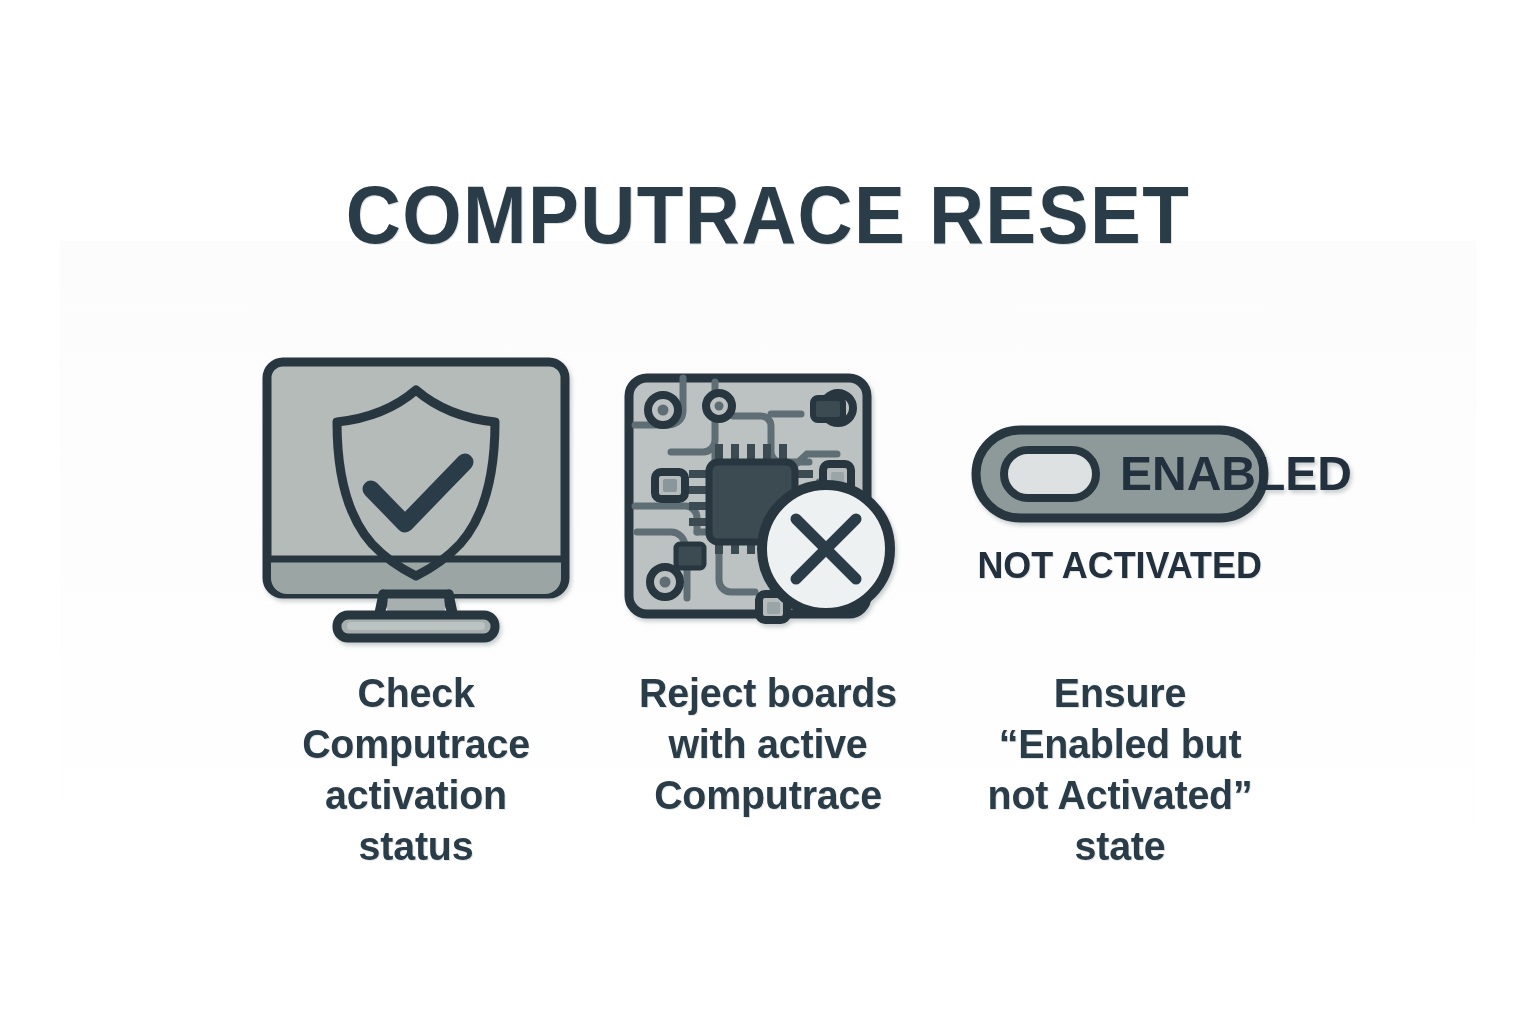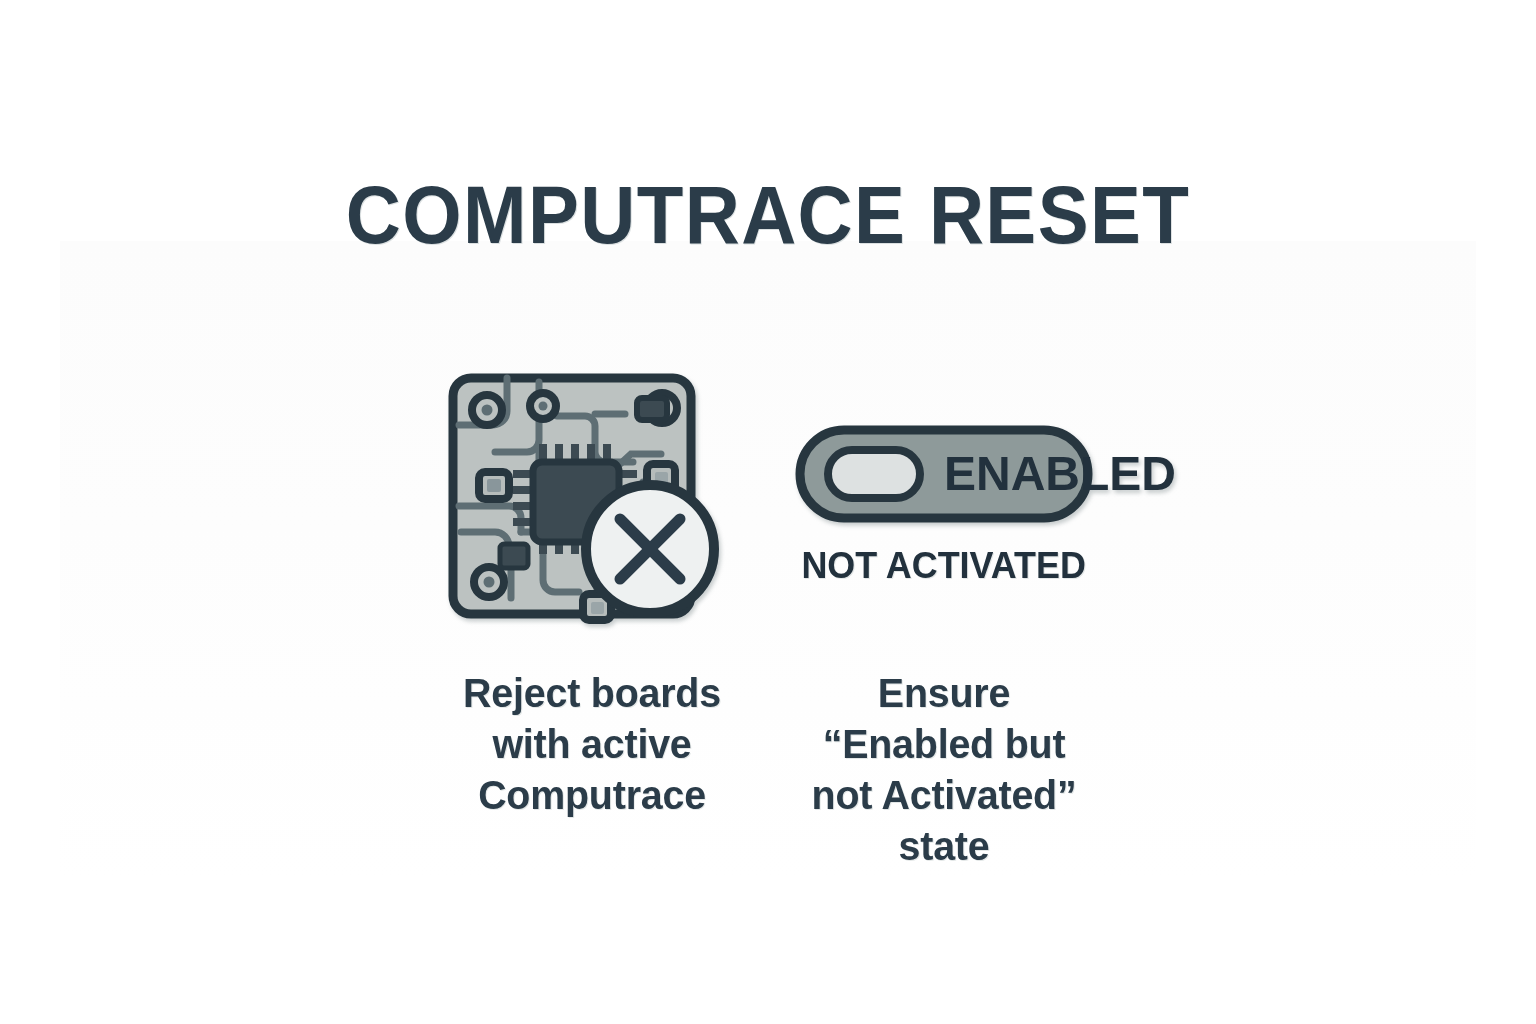--- a/index.html
+++ b/index.html
@@ -121,20 +121,47 @@
 <body>
 
 <div class="page">
 
   <div class="bg-band"></div>
 
   <h1 class="title">COMPUTRACE RESET</h1>
 
   <div class="row">
 
+    <div class="col">
+      <div class="art">
+        <svg width="310" height="285" viewBox="0 0 310 285" class="svgshadow">
+
+          <rect x="6" y="6" width="298" height="232" rx="16" ry="16" fill="#b4bbb9" stroke="#27363f" stroke-width="9"></rect>
+
+          <path d="M10 203 H300 V222 a16 16 0 0 1 -16 16 H26 a16 16 0 0 1 -16 -16 Z" fill="#9aa5a4"></path>
+          <line x1="10" y1="203" x2="300" y2="203" stroke="#27363f" stroke-width="7"></line>
+
+          <path d="M122 238 H188 L196 276 H114 Z" fill="#a7b0af" stroke="#27363f" stroke-width="9" stroke-linejoin="round"></path>
+          <path d="M122 238 C124 258 112 268 104 276 L132 276 Z" fill="#ffffff" stroke="none"></path>
+          <path d="M188 238 C186 258 198 268 206 276 L178 276 Z" fill="#ffffff" stroke="none"></path>
+          <path d="M122 238 C124 258 112 268 104 277" fill="none" stroke="#27363f" stroke-width="9" stroke-linecap="round"></path>
+          <path d="M188 238 C186 258 198 268 206 277" fill="none" stroke="#27363f" stroke-width="9" stroke-linecap="round"></path>
+
+          <rect x="76" y="259" width="158" height="23" rx="11" ry="11" fill="#a7b0af" stroke="#27363f" stroke-width="9"></rect>
+          <rect x="86" y="266" width="138" height="8" rx="4" ry="4" fill="#bcc4c3" stroke="none"></rect>
+
+          <path d="M155 34 C133 53 104 63 76 66 C76 118 86 160 111 188
+                   C126 204 141 213 155 220 C169 213 184 204 199 188
+                   C224 160 234 118 234 66 C206 63 177 53 155 34 Z" fill="none" stroke="#27363f" stroke-width="9" stroke-linejoin="round"></path>
+
+          <path d="M110 133 L144 168 L204 106" fill="none" stroke="#2b3c49" stroke-width="17" stroke-linecap="round" stroke-linejoin="round"></path>
+        </svg>
+      </div>
+      <div class="caption">Check Computrace activation status</div>
+    </div>
 
     <div class="col">
       <div class="art">
         <svg width="290" height="275" viewBox="0 0 290 275" class="svgshadow">
 
           <rect x="6" y="22" width="238" height="236" rx="18" ry="18" fill="#bcc2c1" stroke="#27363f" stroke-width="9"></rect>
           <g stroke="#5e6e74" fill="none" stroke-width="7" stroke-linecap="round">
             <path d="M60 22 V55 a14 14 0 0 1 -14 14 H12"></path>
             <path d="M92 26 V84 a12 12 0 0 1 -12 12 H48"></path>
             <path d="M92 96 V124"></path>

